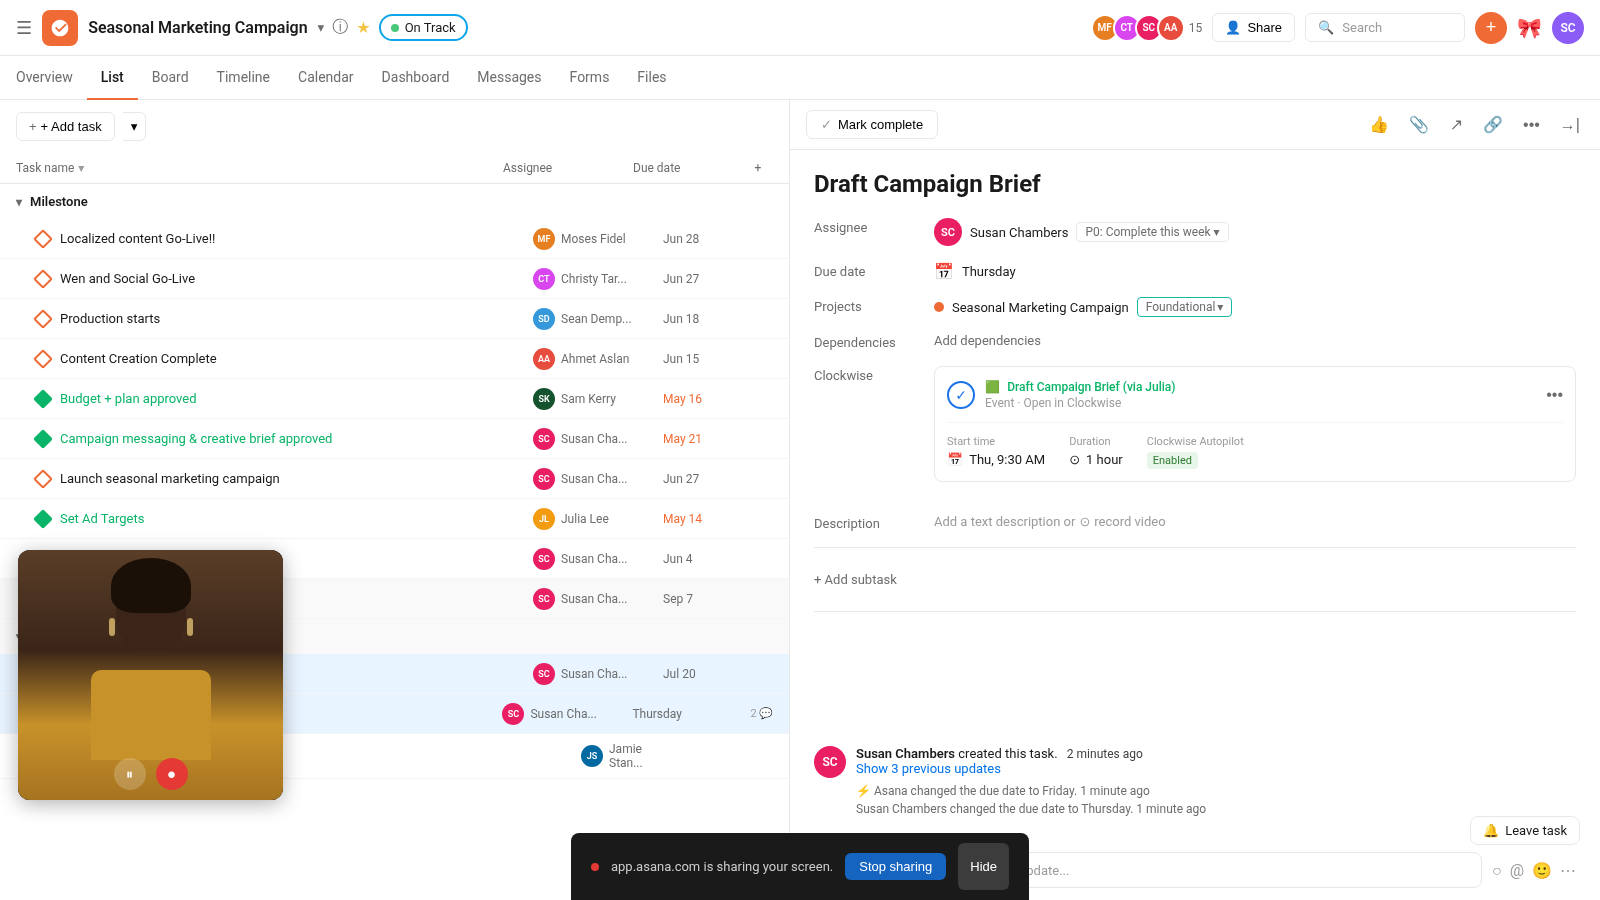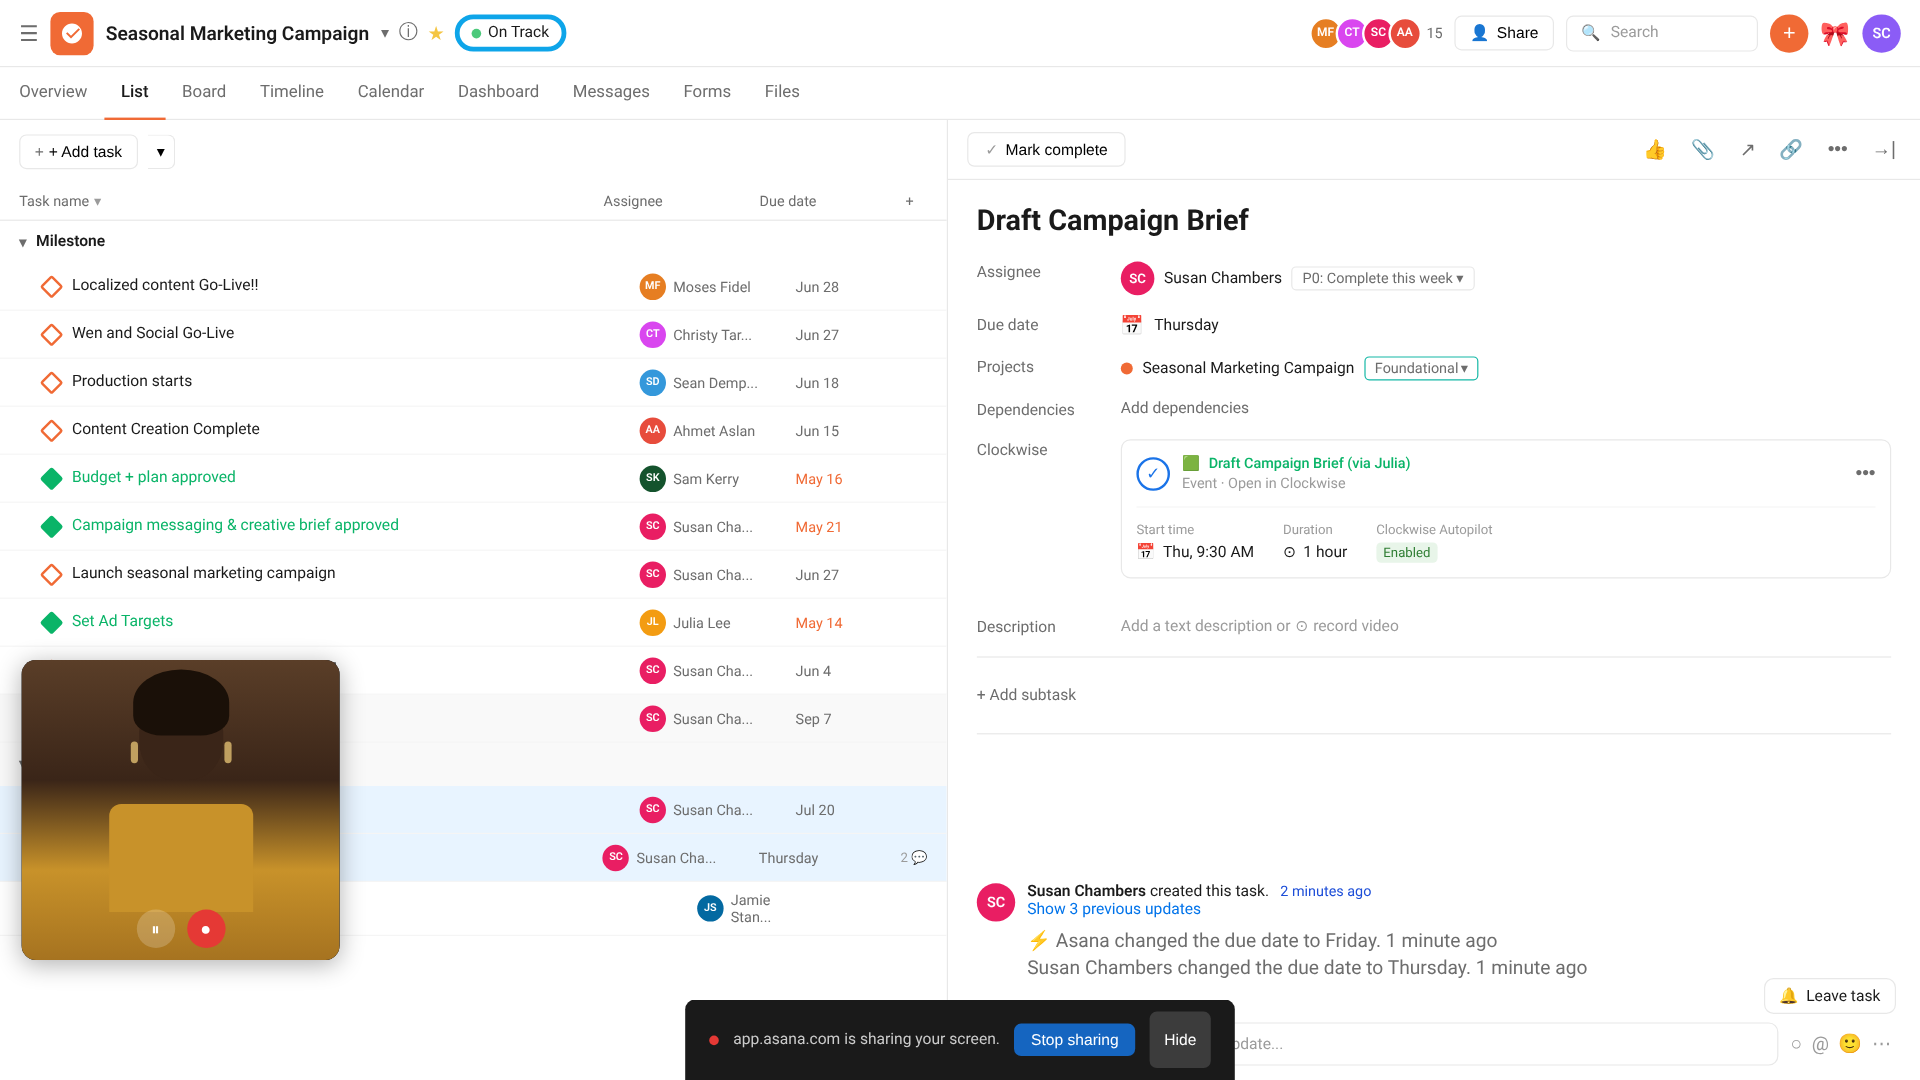--- a/index.html
+++ b/index.html
@@ -9,21 +9,21 @@
     .topbar { display: flex; align-items: center; height: 56px; padding: 0 16px; border-bottom: 1px solid #e8e8e8; gap: 12px; }
     .topbar-left { display: flex; align-items: center; gap: 10px; flex: 1; }
     .hamburger { font-size: 18px; cursor: pointer; color: #6d6d6d; }
     .app-icon { width: 36px; height: 36px; background: #f06a35; border-radius: 8px; display: flex; align-items: center; justify-content: center; }
     .app-icon svg { fill: white; }
     .project-name { font-size: 16px; font-weight: 600; color: #1a1a1a; }
     .project-controls { display: flex; align-items: center; gap: 8px; }
     .chevron-btn { background: none; border: none; cursor: pointer; color: #6d6d6d; }
     .info-icon { color: #6d6d6d; font-size: 16px; cursor: pointer; }
     .star-icon { color: #f4c542; font-size: 16px; cursor: pointer; }
-    .status-badge { display: flex; align-items: center; gap: 6px; padding: 4px 10px; border: 4px solid #0ea5e9; border-radius: 20px; font-size: 13px; cursor: pointer; }
+    .status-badge { display: flex; align-items: center; gap: 6px; padding: 4px 10px; border: 2px solid #0ea5e9; border-radius: 20px; font-size: 13px; cursor: pointer; }
     .status-dot { width: 8px; height: 8px; border-radius: 50%; background: #4bc97b; }
     .topbar-right { display: flex; align-items: center; gap: 10px; }
     .avatars-group { display: flex; align-items: center; }
     .avatar { width: 28px; height: 28px; border-radius: 50%; border: 2px solid white; margin-left: -6px; overflow: hidden; font-size: 10px; display: flex; align-items: center; justify-content: center; font-weight: 600; color: white; }
     .avatar:first-child { margin-left: 0; }
     .avatar-count { font-size: 12px; color: #6d6d6d; margin-left: 4px; }
     .share-btn { display: flex; align-items: center; gap: 6px; padding: 6px 12px; border: 1px solid #e8e8e8; border-radius: 6px; background: white; cursor: pointer; font-size: 13px; }
     .search-box { display: flex; align-items: center; gap: 8px; padding: 6px 12px; border: 1px solid #e8e8e8; border-radius: 6px; color: #9b9b9b; font-size: 13px; width: 160px; cursor: pointer; }
     .plus-circle { width: 32px; height: 32px; border-radius: 50%; background: #f06a35; display: flex; align-items: center; justify-content: center; color: white; font-size: 18px; cursor: pointer; border: none; }
     .notif-icon { font-size: 20px; cursor: pointer; }
@@ -110,23 +110,23 @@
     .add-subtask-btn { color: #6d6d6d; font-size: 13px; cursor: pointer; display: flex; align-items: center; gap: 4px; padding: 8px 0; }
     .divider { border: none; border-top: 1px solid #e8e8e8; margin: 16px 0; }
 
     
     .comment-section { padding: 0 24px 16px; }
     .comment-item { display: flex; gap: 10px; margin-bottom: 16px; }
     .comment-avatar { width: 32px; height: 32px; border-radius: 50%; flex-shrink: 0; font-size: 12px; display: flex; align-items: center; justify-content: center; color: white; font-weight: 600; }
     .comment-body { flex: 1; }
     .comment-header { font-size: 13px; }
     .comment-header strong { font-weight: 600; }
-    .comment-time { color: #1d4ed8; font-size: 12px; margin-left: 6px; }
+    .comment-time { color: #404040; font-size: 12px; margin-left: 6px; }
     .show-updates { color: #0073ea; font-size: 13px; cursor: pointer; display: block; margin-bottom: 8px; }
-    .update-line { font-size: 16px; color: #6d6d6d; margin-bottom: 4px; }
+    .update-line { font-size: 12px; color: #6d6d6d; margin-bottom: 4px; }
 
     
     .comment-input-row { display: flex; gap: 10px; padding: 0 24px 12px; align-items: center; }
     .comment-input { flex: 1; border: 1px solid #e8e8e8; border-radius: 8px; padding: 8px 12px; font-size: 13px; color: #9b9b9b; cursor: text; }
     .comment-icons { display: flex; gap: 8px; color: #9b9b9b; font-size: 16px; }
 
     
     .video-overlay { position: fixed; bottom: 100px; left: 18px; width: 265px; height: 250px; border-radius: 12px; overflow: hidden; background: #2a2a2a; z-index: 100; box-shadow: 0 4px 20px rgba(0,0,0,0.3); }
     .video-content { width: 100%; height: 100%; display: flex; align-items: flex-end; justify-content: center; background: linear-gradient(135deg, #3a3a3a 0%, #1a1a1a 100%); position: relative; }
     .video-controls { position: absolute; bottom: 10px; left: 50%; transform: translateX(-50%); display: flex; gap: 10px; z-index: 2; }

